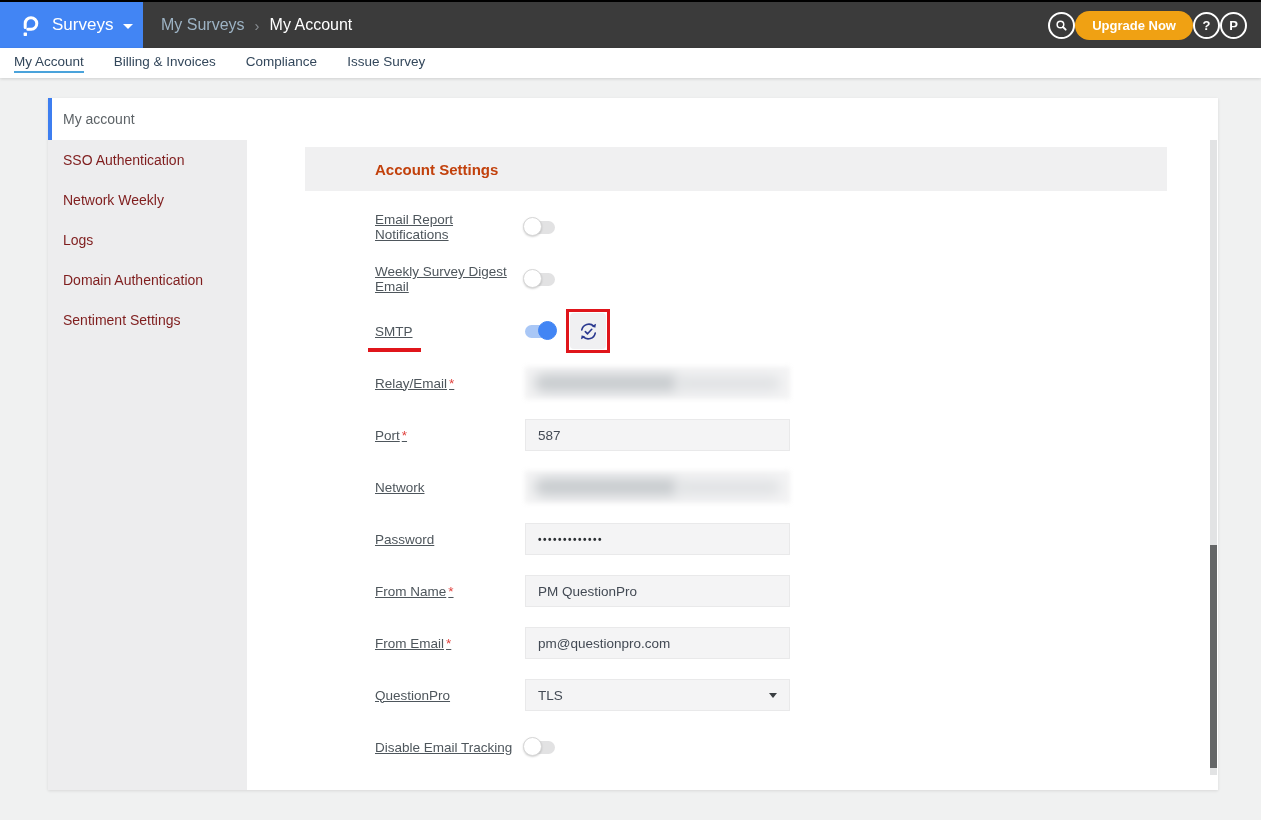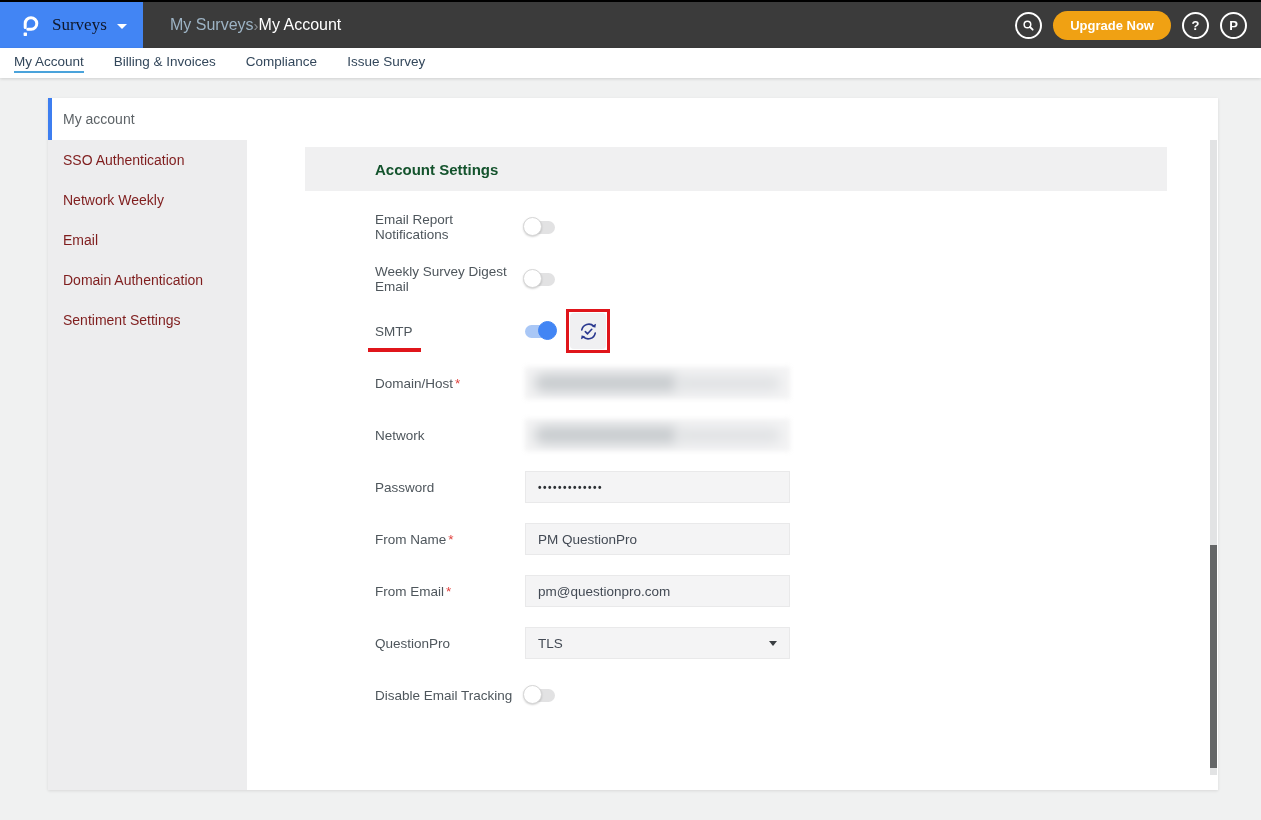--- a/index.html
+++ b/index.html
@@ -12,30 +12,30 @@
   }
   
   .top-edge { height:2px; background:#000; }
   
   .header { height:46px; display:flex; background:#3b3b3b; }
   .brand {
     width:143px; background:#4285f4; display:flex; align-items:center;
     padding-left:18px; gap:10px; flex-shrink:0; cursor:pointer;
   }
   .brand-logo { width:24px; height:26px; display:flex; align-items:center; }
-  .brand-label { color:#0f172a; font-size:17px;font-family:Liberation Serif, serif; }
+  .brand-label { color:#ffffff; font-size:17px; }
   .caret-down {
     width:0; height:0; border-left:5px solid transparent;
     border-right:5px solid transparent; border-top:5px solid #fff; margin-top:2px;
   }
-  .crumbs { display:flex; align-items:center; margin-left:27px; flex:1; }
+  .crumbs { display:flex; align-items:center; margin-left:18px; gap:10px; flex:1; }
   .crumb-parent { color:#9db3c4; font-size:16px; cursor:pointer; }
   .crumb-sep { color:#8a8f94; font-size:15px; }
   .crumb-current { color:#fff; font-size:16px; }
-  .header-right { display:flex; align-items:center; gap:11px; padding-right:14px; }
+  .header-right { display:flex; align-items:center; padding-right:14px; }
   .hdr-circle {
     width:27px; height:27px; border:2px solid #fff; border-radius:50%;
     color:#fff; font-size:13px; font-weight:bold; display:flex;
     align-items:center; justify-content:center; cursor:pointer; background:transparent;
   }
   .upgrade-btn {
     background:#f0a113; color:#fff; font-size:13px; font-weight:bold;
     border:none; border-radius:15px; padding:7px 17px; cursor:pointer;
   }
   
@@ -59,24 +59,24 @@
   .side-item.active {
     height:42px; background:#fff; color:#5d6367;
     border-left:4px solid #3d7ef0; padding-left:11px;
   }
   
   .main { flex:1; background:#fff; position:relative; }
   .panel-head {
     margin:49px 51px 0 58px; height:44px; background:#f0f0f1;
     display:flex; align-items:center; padding-left:70px;
   }
-  .panel-title { font-size:15px; font-weight:bold; color:#14532d; }
+  .panel-title { font-size:15px; font-weight:bold; color:#c2410c; }
   .rows { margin:10px 51px 0 58px; }
   .row { display:flex; align-items:center; height:52px; position:relative; }
-  .row-label { width:220px; padding-left:70px; font-size:13.5px; color:#4e565c; }
+  .row-label { width:220px; padding-left:70px; font-size:13.5px; color:#4e565c;text-decoration:underline; }
   .req { color:#e0413d; margin-left:2px; }
   
   .toggle { width:30px; height:13px; border-radius:7px; background:#e2e2e3; position:relative; cursor:pointer; flex-shrink:0; }
   .toggle .knob {
     width:19px; height:19px; border-radius:50%; background:#fff;
     border:1px solid #d6d6d6; position:absolute; top:-4px; left:-2px;
     box-shadow:0 1px 2px rgba(0,0,0,.18);
   }
   .toggle.on { background:#a9c7f6; }
   .toggle.on .knob { left:auto; right:-2px; background:#4285f4; border-color:#4285f4; box-shadow:none; }
@@ -159,21 +159,21 @@
   <span class="tab">Compliance</span>
   <span class="tab">Issue Survey</span>
 </div>
 
 <div class="card">
 
   <div class="side">
     <div class="side-item active">My account</div>
     <div class="side-item">SSO Authentication</div>
     <div class="side-item">Network Weekly</div>
-    <div class="side-item">Email</div>
+    <div class="side-item">Logs</div>
     <div class="side-item">Domain Authentication</div>
     <div class="side-item">Sentiment Settings</div>
   </div>
 
   <div class="main">
     <div class="panel-head">
       <span class="panel-title">Account Settings</span>
     </div>
 
     <div class="rows">
@@ -205,27 +205,31 @@
               <path d="M19.0 13.6 A 7.4 7.4 0 0 1 6.4 17.4"></path>
               <path d="M19.9 3.9 l-0.8 4.3 -3.9 -2.0 z" fill="#2b3990" stroke="none"></path>
               <path d="M4.1 20.1 l0.8 -4.3 3.9 2.0 z" fill="#2b3990" stroke="none"></path>
               <path d="M8.7 12.1 l2.3 2.3 4.4 -4.7"></path>
             </svg>
           </div>
         </div>
       </div>
 
       <div class="row">
-        <span class="row-label"><span>Domain/Host</span><span class="req">*</span></span>
+        <span class="row-label"><span>Relay/Email</span><span class="req">*</span></span>
         <div class="tbox redacted">
           <div class="smudge"></div>
           <div class="smudge2"></div>
         </div>
       </div>
 
+      <div class="row">
+        <span class="row-label"><span>Port</span><span class="req">*</span></span>
+        <input class="tbox" value="587" style="">
+      </div>
 
       <div class="row">
         <span class="row-label">Network</span>
         <div class="tbox redacted">
           <div class="smudge"></div>
           <div class="smudge2"></div>
         </div>
       </div>
 
       <div class="row">

